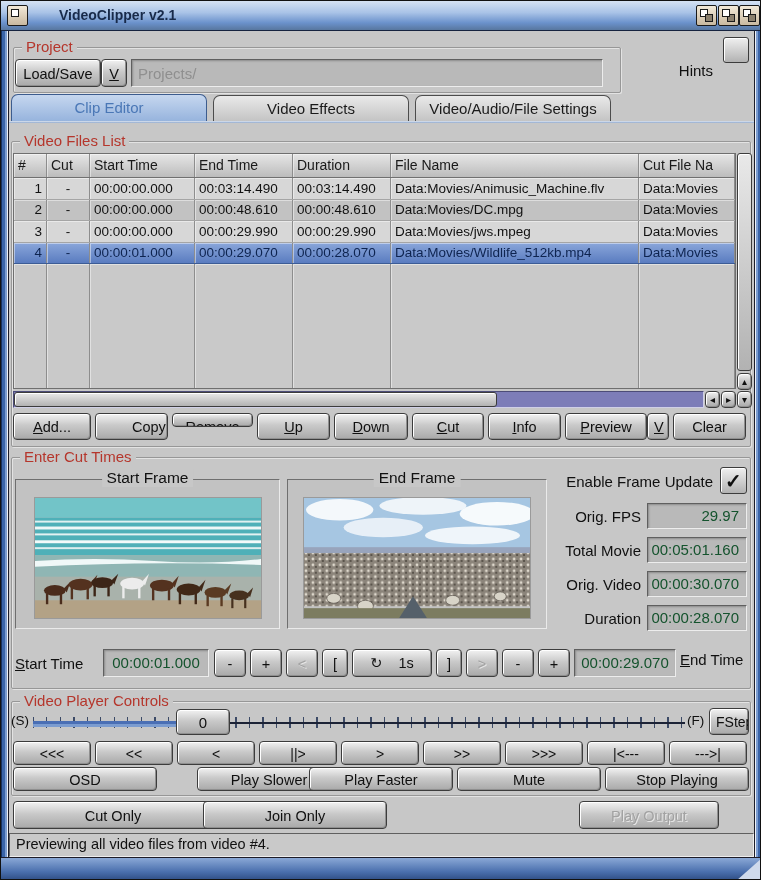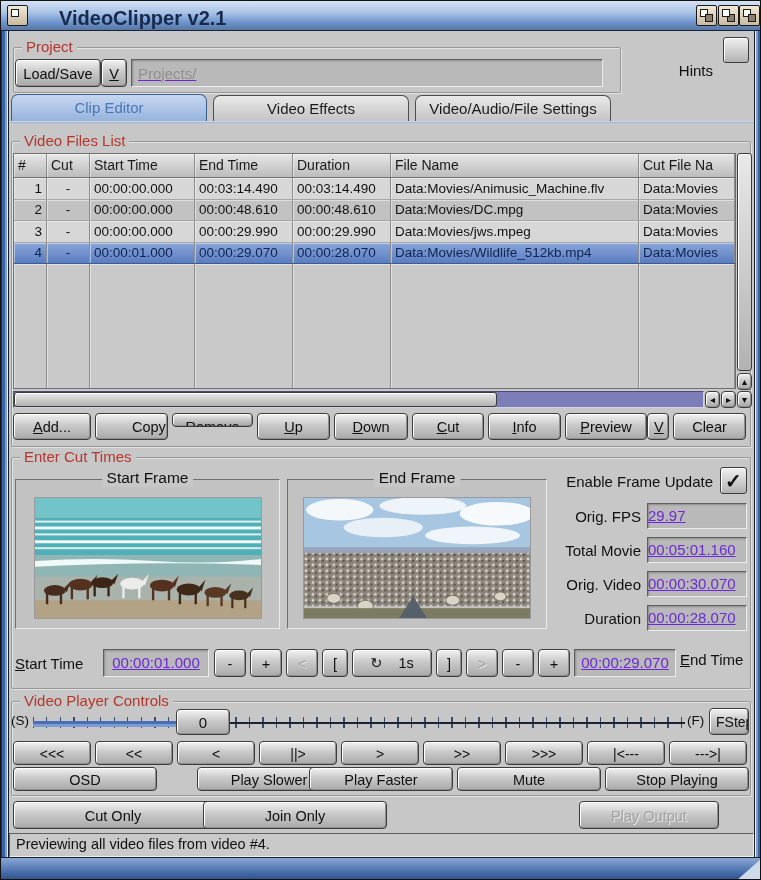--- a/index.html
+++ b/index.html
@@ -6,21 +6,21 @@
   .screen{position:relative;width:761px;height:880px;background:#c7c7c7;overflow:hidden;
           font-family:"Liberation Sans",sans-serif;color:#111;box-sizing:border-box;
           border:1px solid #111;}
   .screen *{box-sizing:border-box;}
   .abs{position:absolute;}
 
   
   .titlebar{left:0;top:0;width:761px;height:30px;
     background:linear-gradient(#d5e2f3 0%,#a9c3e7 40%,#6b92cc 75%,#58779f 100%);
     border-bottom:1px solid #16233f;}
-  .title-text{left:58px;top:6px;font-size:20px;font-weight:bold;color:#182a4a;}
+  .title-text{left:58px;top:6px;font-size:14px;font-weight:bold;color:#182a4a;}
   .gadget{top:4px;width:21px;height:21px;border:1px solid #1a1a1a;border-radius:2px;
     background:linear-gradient(#f3ead9,#cbbBA2);background:linear-gradient(#f2e9d8,#c9b9a0);}
   .gadget .in1{position:absolute;left:3px;top:3px;width:8px;height:8px;border:1px solid #1a1a1a;background:#fff;}
   .gadget .in2{position:absolute;right:3px;bottom:3px;width:8px;height:8px;border:1px solid #1a1a1a;background:#8a7f6d;}
   .border-left{left:0;top:30px;width:8px;height:826px;
     background:linear-gradient(90deg,#16305e 0 1px,#3a64a8 1px 4px,#7b9cd0 4px 6px,#eef1f6 6px 7px,#1c1c28 7px 8px);}
   .border-right{left:753px;top:30px;width:8px;height:826px;
     background:linear-gradient(90deg,#1c1c28 0 1px,#eef1f6 1px 2px,#7b9cd0 2px 4px,#3a64a8 4px 7px,#16305e 7px 8px);}
   .border-bottom{left:0;top:856px;width:761px;height:24px;
     background:linear-gradient(#8aa8d6,#4a6fad 60%,#2c4a80);border-top:1px solid #1c1c28;}
@@ -31,23 +31,23 @@
   .btn{display:block;background:linear-gradient(#f2f2f2,#c9c9c9 45%,#a9a9a9);
     border:1px solid #3c3c3c;border-radius:4px;
     box-shadow:inset 1px 1px 0 #ffffff,inset -1px -1px 0 #8f8f8f;
     font-size:14.5px;text-align:center;color:#101010;cursor:default;
     white-space:nowrap;overflow:hidden;}
   .btn.small{font-size:14px;}
   .btn.dis{color:#a2a2a2;text-shadow:1px 1px 0 #e6e6e6;}
   .u1::first-letter{text-decoration:underline;}
   .uall{text-decoration:underline;}
   .field{background:#b9b9b9;border:1px solid;border-color:#5f5f5f #ededed #ededed #5f5f5f;
-    box-shadow:inset 1px 1px 2px rgba(0,0,0,.25);font-size:15px;color:#6d28d9;
-    white-space:nowrap;overflow:hidden;text-decoration:underline;}
-  .field.r{padding-right:0;}
+    box-shadow:inset 1px 1px 2px rgba(0,0,0,.25);font-size:15px;color:#14532d;
+    white-space:nowrap;overflow:hidden;}
+  .field.r{text-align:right;padding-right:7px;}
   .field.c{text-align:center;}
   .group{border:1px solid #979797;border-radius:2px;
     box-shadow:inset 1px 1px 0 #e3e3e3, 1px 1px 0 #e3e3e3;}
   .glabel{position:absolute;top:-10px;left:8px;background:#c7c7c7;padding:0 4px;
     font-size:15px;color:#b5362c;white-space:nowrap;}
   .chk{background:linear-gradient(#f0f0f0,#b2b2b2);border:1px solid #3c3c3c;border-radius:3px;
     box-shadow:inset 1px 1px 0 #fff;display:flex;align-items:center;justify-content:center;
     font-size:20px;font-weight:bold;color:#101010;}
   .lbl{font-size:15px;color:#101010;white-space:nowrap;}
   .lbl.r{text-align:right;}

